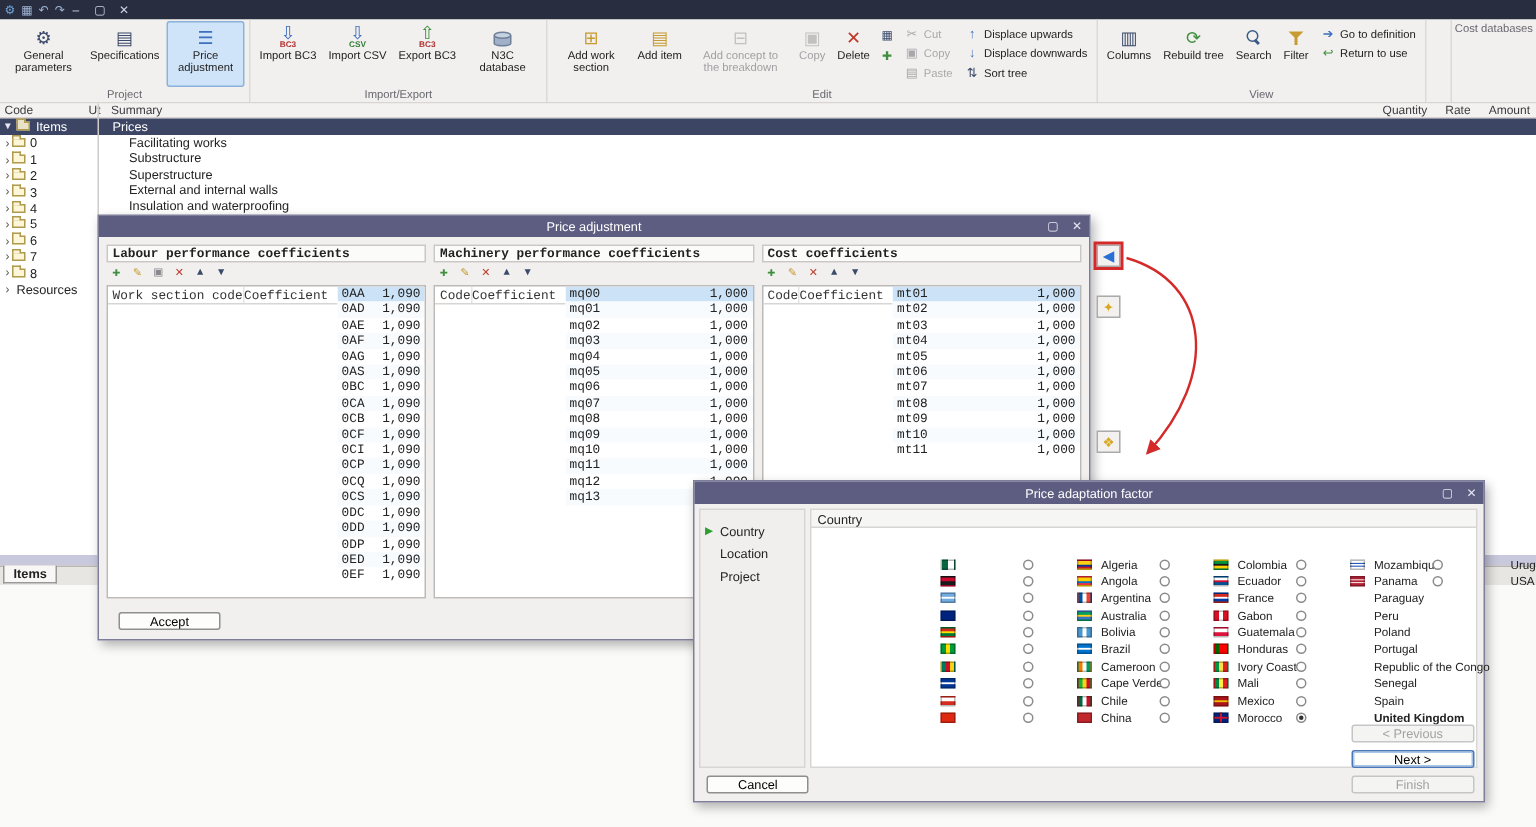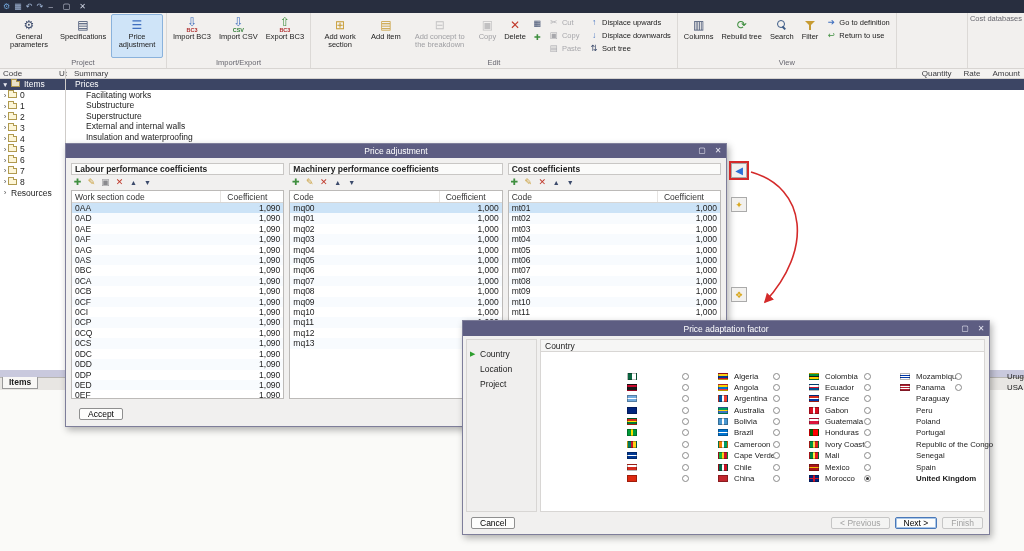--- a/index.html
+++ b/index.html
@@ -74,37 +74,37 @@
   .hstrip{position:absolute;left:0;top:370px;right:0;height:7px;background:#c9c9dd;}
   .tabrow{position:absolute;left:0;top:377px;right:0;height:13px;background:#e8e6e3;border-top:1px solid #b8b6b2;}
   .bottom-tab{position:absolute;left:2px;top:377px;height:12px;background:#f8f7f5;border:1px solid #999;border-top:none;font-weight:bold;font-size:8.5px;padding:0 6px;line-height:11px;z-index:2;}
   
   .dlg{position:absolute;background:#f1f0ef;border:1px solid #7e7e9a;box-shadow:2px 3px 7px rgba(0,0,0,.3);}
   .dlg-tb{height:14px;background:#5d5d82;color:#fff;display:flex;align-items:center;font-size:8.5px;}
   .dlg-tb::before{content:"";width:32px;}
   .dlg-tb .dt{flex:1;text-align:center;}
   .dctl{width:16px;text-align:center;font-size:8px;color:#e8e8f2;line-height:14px;}
   #dlg1{left:65px;top:143px;width:662px;height:284px;z-index:10;}
-  .panels{position:absolute;left:5px;right:5px;top:19px;bottom:27px;display:flex;gap:5px;}
+  .panels{position:absolute;left:5px;right:5px;top:19px;bottom:27px;display:flex;gap:5px;font-family:Liberation Mono, monospace;}
   .coef-panel{flex:1;display:flex;flex-direction:column;min-width:0;}
   .panel-title{height:12px;line-height:11px;background:#fbfbfa;border:1px solid #c9c7c5;font-weight:bold;font-size:8.5px;padding-left:3px;white-space:nowrap;overflow:hidden;}
   .panel-toolbar{height:15px;display:flex;align-items:center;gap:3px;padding-left:1px;}
   .ptool{font-size:9px;width:11px;text-align:center;line-height:13px;}
   .ptool.tri{font-size:7px;}
-  .coef-table{flex:1;background:#fff;border:1px solid #bcbab8;display:flex;flex-direction:column;overflow:hidden;justify-content:center;}
+  .coef-table{flex:1;background:#fff;border:1px solid #bcbab8;display:flex;flex-direction:row;overflow:hidden;justify-content:center;}
   .coef-head{display:flex;height:12px;line-height:12px;font-size:8.5px;border-bottom:1px solid #d8d6d4;color:#333;}
   .th-code{flex:1;padding-left:3px;border-right:1px solid #e6e4e2;}
   .th-coef{width:62px;text-align:right;padding-right:16px;}
   .coef-body{flex:1;overflow:hidden;}
   .coef-row{display:flex;height:10.42px;line-height:10.42px;font-size:8.5px;}
   .coef-row.alt{background:#f8fbfe;}
   .coef-row.sel{background:#cce3f7;}
   .c-code{flex:1;padding-left:3px;}
   .c-val{width:62px;text-align:right;padding-right:3px;}
-  .btn{background:#fdfdfc;border:1px solid #8f8f8f;border-radius:2px;font-size:8.5px;padding:1px 8px;font-family:inherit;line-height:9px;height:12px;}
+  .btn{background:#fdfdfc;border:1px solid #8f8f8f;border-radius:2px;font-size:8.5px;padding:1px 20px;font-family:inherit;line-height:9px;height:12px;}
   .btn.dis{color:#a2a2a2;border-color:#c6c6c6;background:#f4f4f3;}
   .btn.primary{border-color:#4a78b8;box-shadow:inset 0 0 0 1px #a8c6e8;}
   .accept-btn{position:absolute;left:13px;bottom:6px;}
   
   .stool{position:absolute;width:16px;height:15px;background:#f2f1ef;border:1px solid #aaa;display:flex;align-items:center;justify-content:center;font-size:9px;z-index:12;}
   #stool1{left:731px;top:163px;color:#2a6fd6;outline:2px solid #d42a2a;font-size:10px;}
   #stool2{left:731px;top:197px;color:#d9a820;}
   #stool3{left:731px;top:287px;color:#d9a820;}
   .annot-arrow{position:absolute;left:745px;top:158px;width:92px;height:158px;z-index:40;pointer-events:none;}
   
@@ -117,21 +117,21 @@
   .wiz-header{height:13px;line-height:13px;background:#f6f6f5;border:1px solid #d8d6d4;font-size:8.5px;padding-left:4px;}
   .wiz-content{flex:1;background:#fff;border:1px solid #d8d6d4;border-top:none;position:relative;}
   .country-grid{position:absolute;left:86px;top:20px;display:flex;gap:4px;}
   .ccol{width:87px;display:flex;flex-direction:column;gap:3.4px;}
   .citem{display:flex;align-items:center;height:8px;font-size:7.8px;white-space:nowrap;gap:42px;}
   .flag{width:10px;height:7px;border:1px solid rgba(0,0,0,.28);margin-right:3px;flex:none;background-size:100% 100%;}
   .radio{width:7px;height:7px;border:1px solid #8a8a8a;border-radius:50%;background:#fff;margin-right:3px;flex:none;position:relative;}
   .citem.sel .radio::after{content:"";position:absolute;left:1px;top:1px;width:3px;height:3px;background:#333;border-radius:50%;}
   .citem.sel .cname{font-weight:bold;}
   .wiz-cancel{position:absolute;left:8px;bottom:5px;}
-  .wiz-right{position:absolute;right:6px;bottom:5px;display:flex;gap:5px;}
+  .wiz-right{position:absolute;right:6px;bottom:5px;display:flex;gap:5px;flex-direction:column;}
 </style>
 </head>
 <body>
 
 <div class="titlebar">
   <div class="tb-icons">
     <span class="tb-icon tb-gear">⚙</span>
     <span class="tb-icon">▦</span>
     <span class="tb-icon">↶</span>
     <span class="tb-icon">↷</span>
@@ -178,20 +178,26 @@
           <span class="badge b-green">CSV</span>
         </span>
         <span class="rlbl">Import CSV</span>
       </div>
       <div class="rbtn">
         <span class="ric">
           <span class="ic-green">⇧</span>
           <span class="badge b-red">BC3</span>
         </span>
         <span class="rlbl">Export BC3</span>
+      </div>
+      <div class="rbtn">
+        <span class="ric">
+            <span class="icon-db"></span>
+          </span>
+        <span class="rlbl">N3C database</span>
       </div>
     </div>
     <div class="grp-label">Import/Export</div>
   </div>
 
   <div class="grp">
     <div class="grp-body">
       <div class="rbtn">
         <span class="ric ic-gold">⊞</span>
         <span class="rlbl">Add work section</span>

